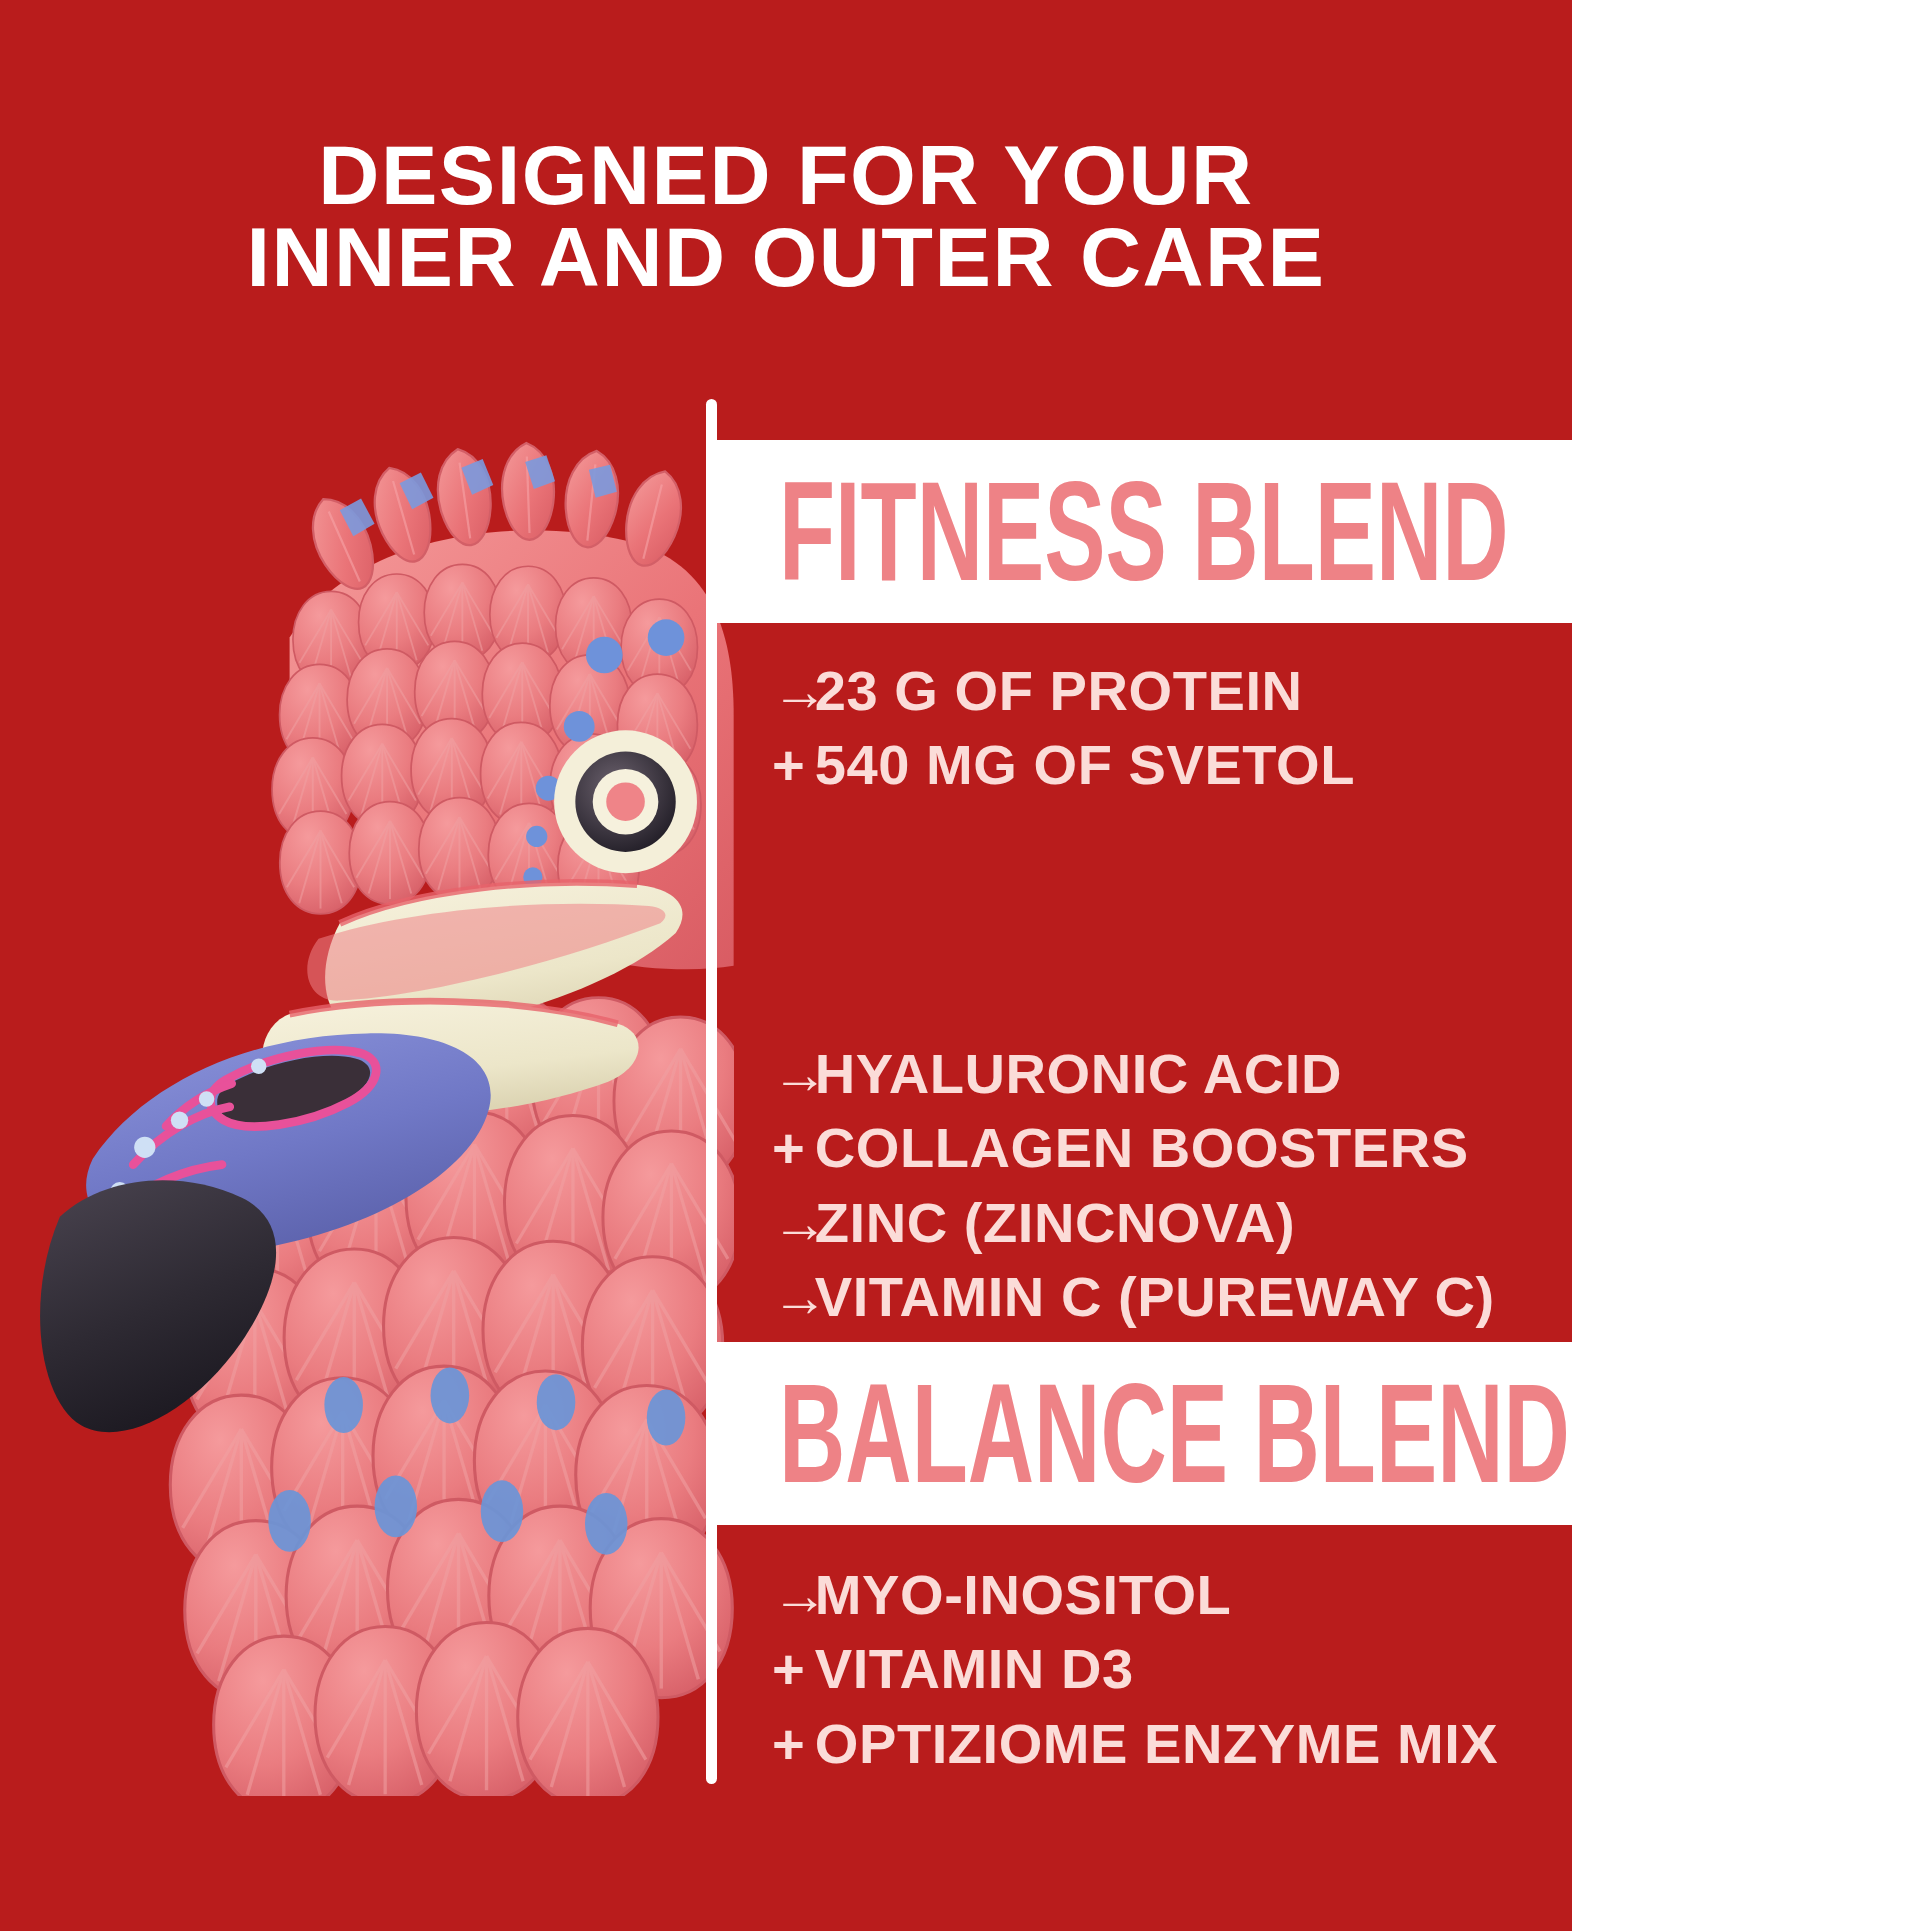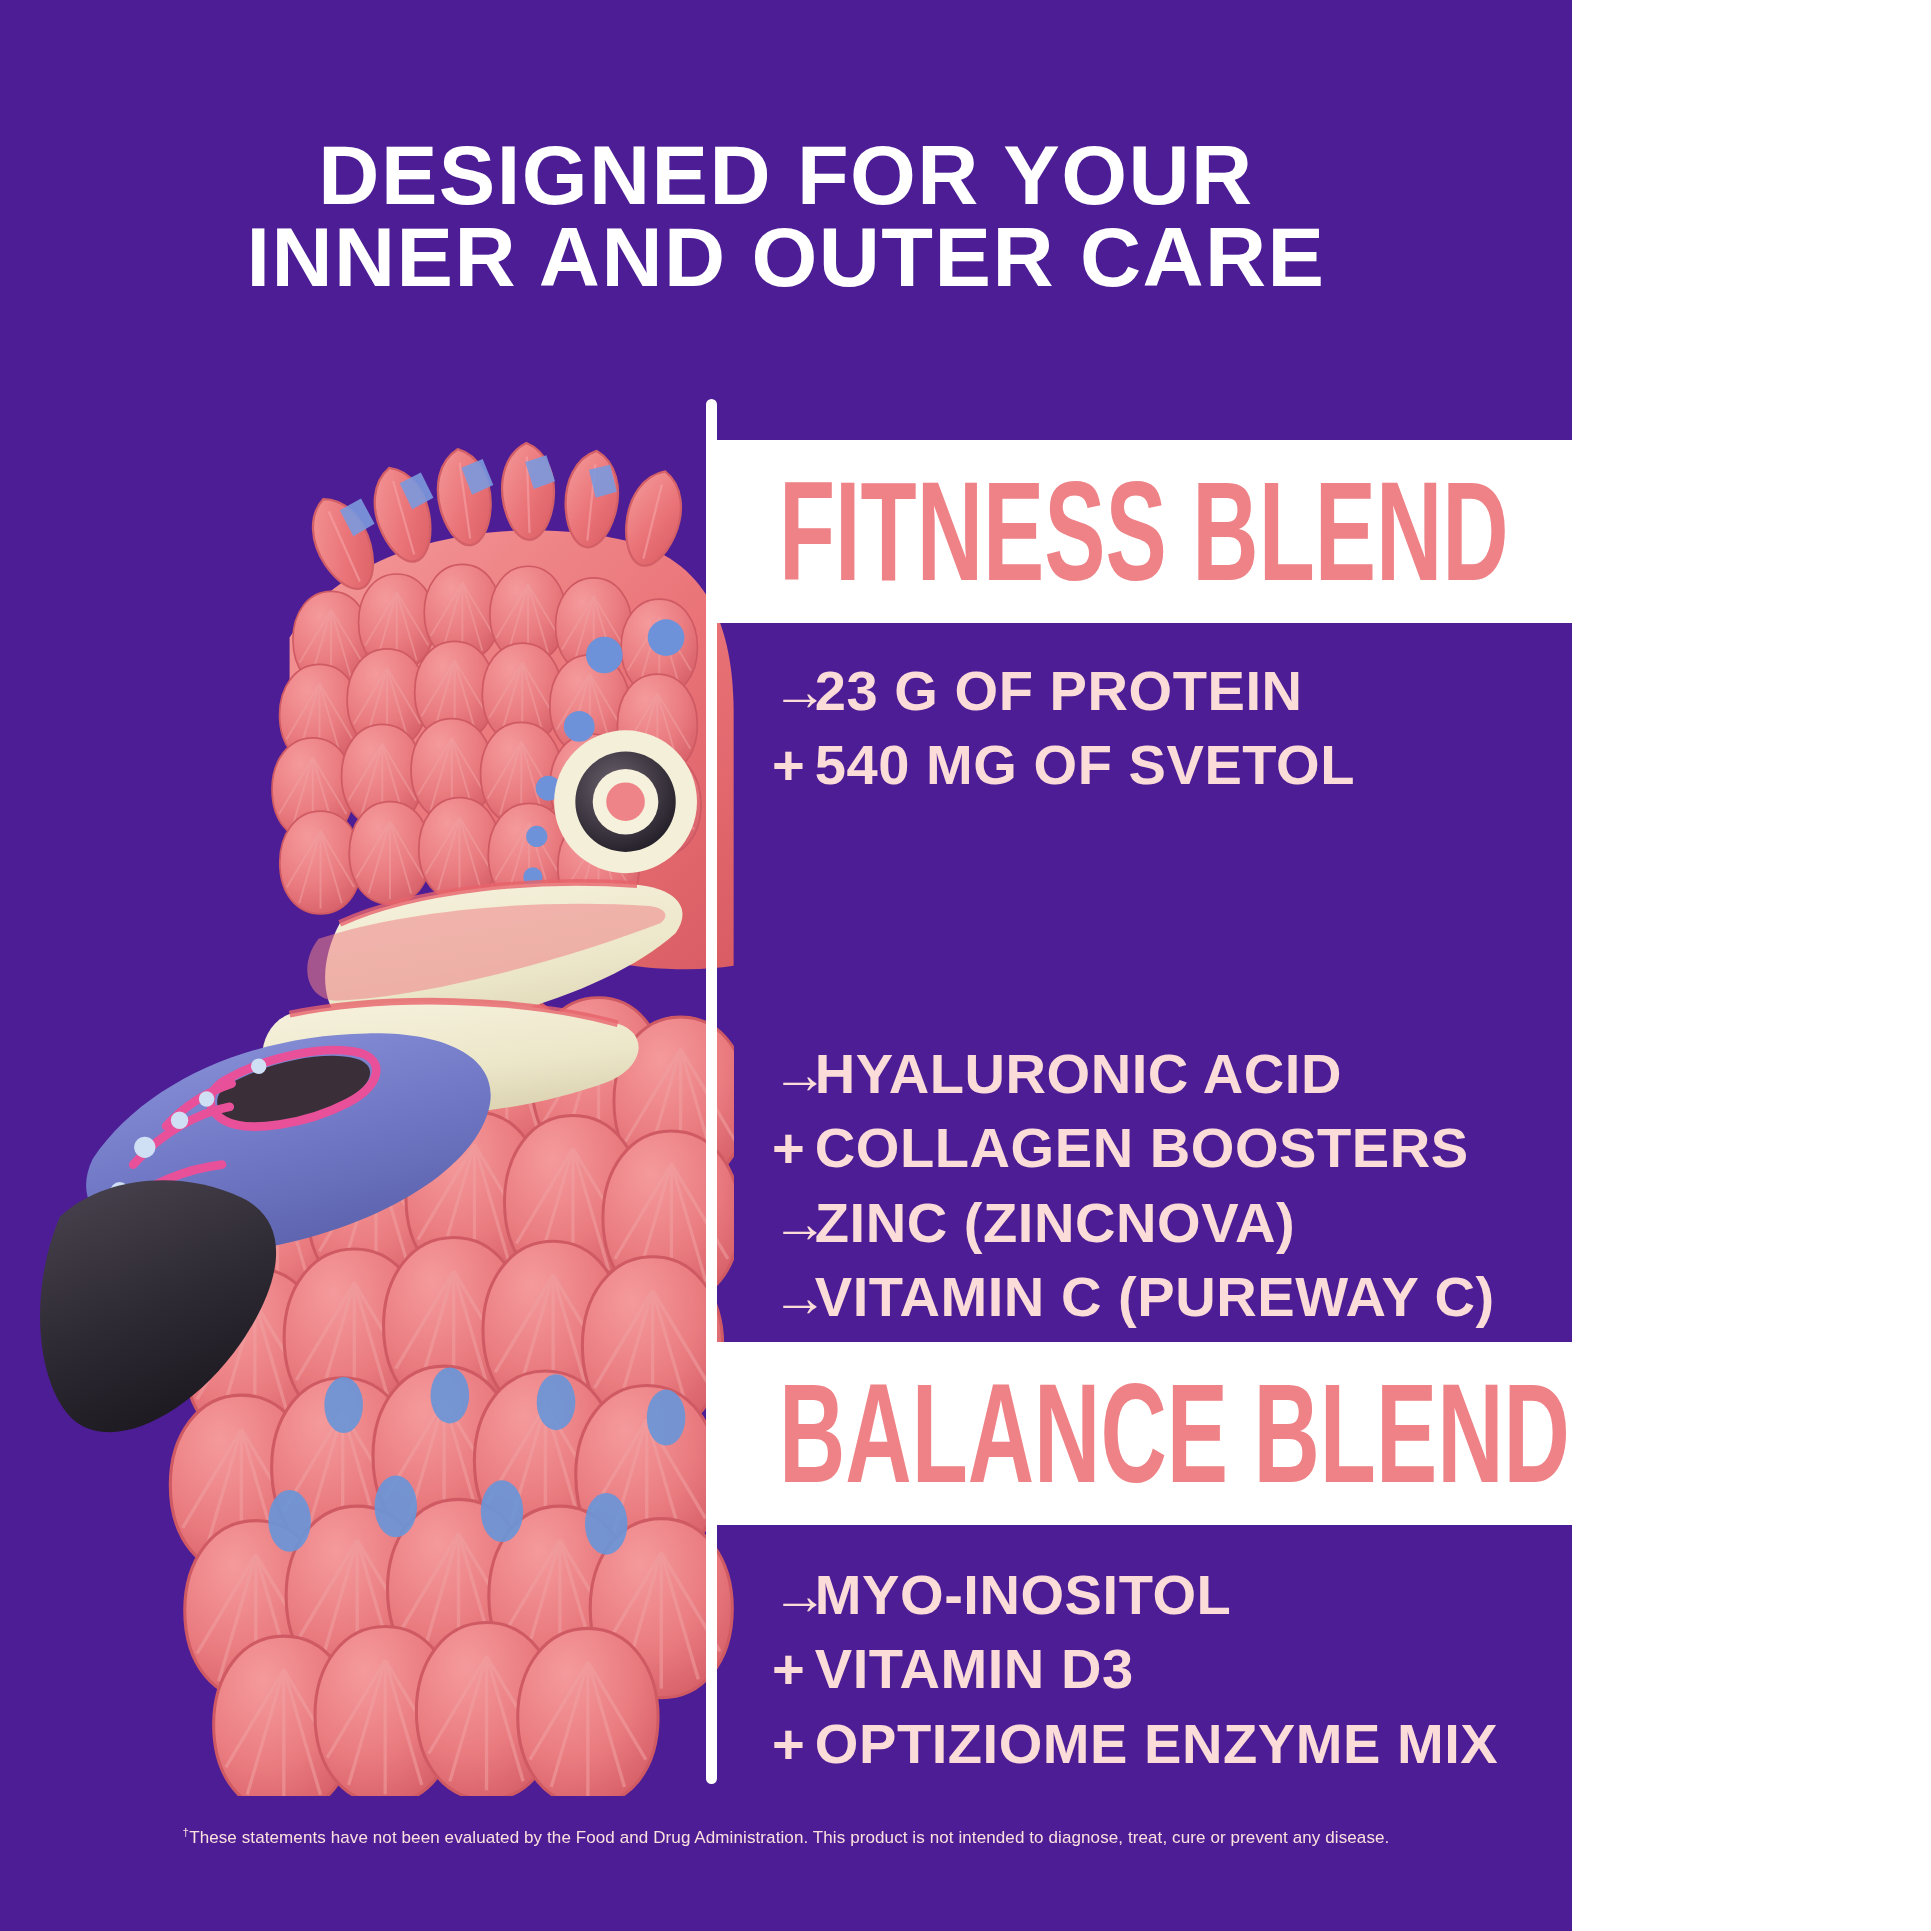--- a/index.html
+++ b/index.html
@@ -6,21 +6,21 @@
 
   html, body {
     width:1931px; height:1931px;
     overflow:hidden;
     font-family:"Liberation Sans", sans-serif;
   }
 
   #poster {
     position:relative;
     width:1572px; height:1931px;
-    background:#4c1d95;
+    background:#b91c1c;
     overflow:hidden;
     text-decoration:underline;
   }
 
   
   .headline {
     position:absolute;
     top:135px; left:0; right:0;
     text-align:center;
     color:#ffffff;
@@ -413,18 +413,15 @@
     <div class="row">
       <span class="mark">+</span>
       <span class="txt">VITAMIN D3</span>
     </div>
     <div class="row">
       <span class="mark">+</span>
       <span class="txt">OPTIZIOME ENZYME MIX</span>
     </div>
   </div>
 
-  <div class="disclaimer">
-    <sup>†</sup><span>These statements have not been evaluated by the Food and Drug Administration. This product is not intended to diagnose, treat, cure or prevent any disease.</span>
-  </div>
 
 </div>
 
 
 </body></html>

